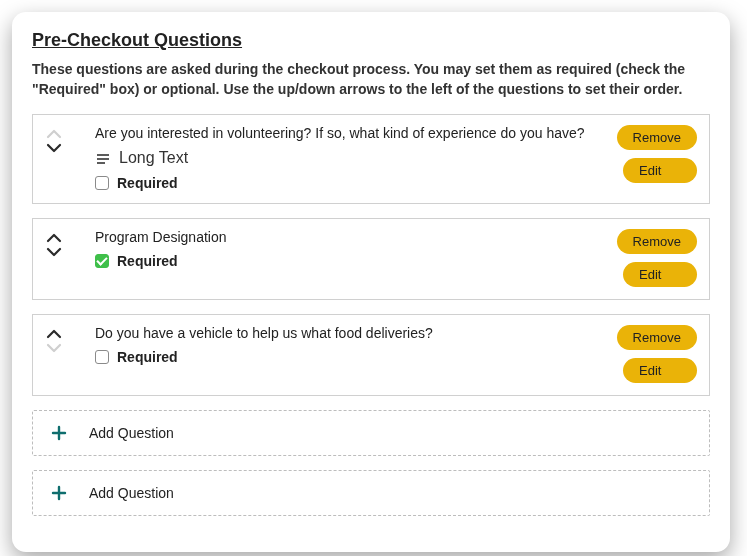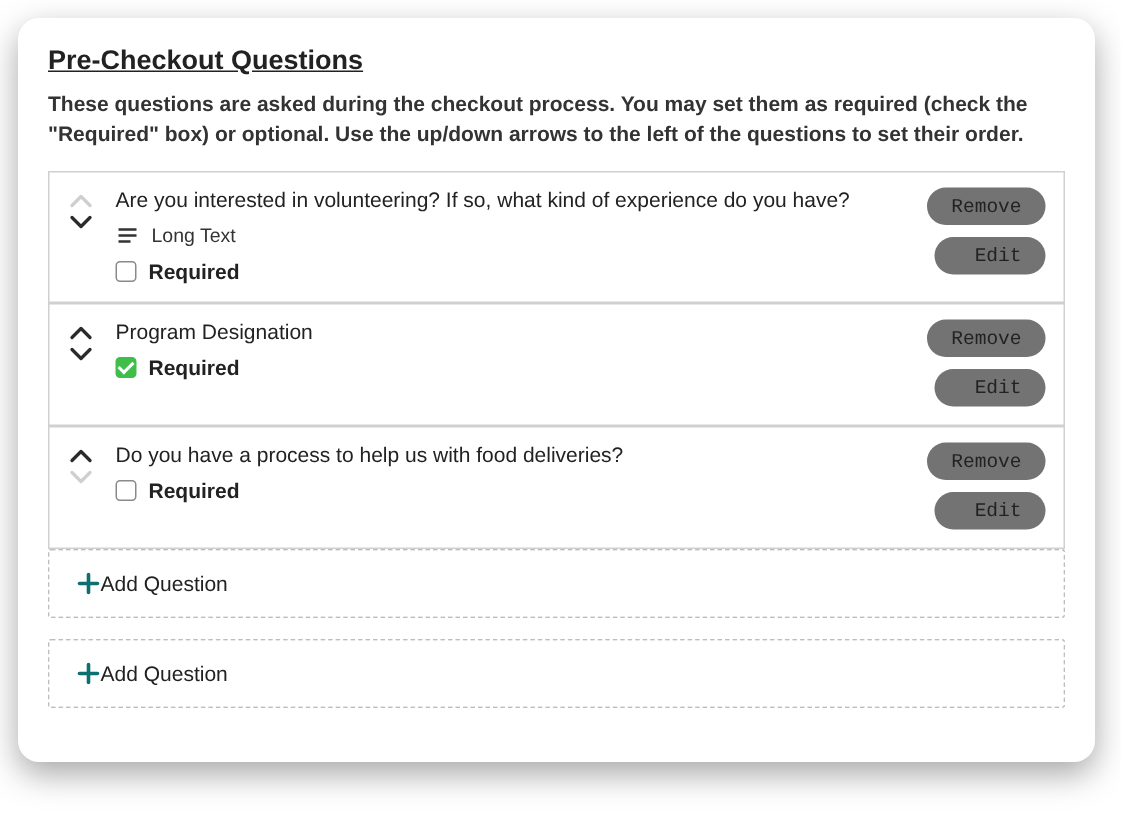--- a/index.html
+++ b/index.html
@@ -32,21 +32,22 @@
     line-height: 1.45;
     margin-bottom: 14px;
     font-weight: bold;
   }
   .qrow {
     border: 1px solid #d0d0d0;
     border-radius: 0;
     padding: 10px 12px 12px 10px;
     display: flex;
     align-items: flex-start;
-    gap: 12px;
+    gap: 30px;
+    margin-bottom: 14px;
   }
   .reorder {
     display: flex;
     flex-direction: column;
     align-items: center;
     margin-top: 2px;
   }
   .reorder .arrow {
     display: flex;
     align-items: center;
@@ -59,23 +60,23 @@
   .reorder .disabled svg path { stroke: #cfcfcf; }
   .reorder .enabled  svg path { stroke: #2b2b2b; }
   .qbody { flex: 1; }
   .qtext {
     font-size: 14px;
     color: #222;
     margin-bottom: 8px;
   }
   .typeline {
     display: flex;
-    align-items: flex-start;
+    align-items: flex-end;
     gap: 8px;
-    font-size: 13px;
+    font-size: 16px;
     color: #333;
     margin-bottom: 8px;
   }
   .typeicon { width:16px; height:16px; display:flex; align-items:center; justify-content:center; }
   .reqline {
     display: flex;
     align-items: center;
     gap: 8px;
     font-size: 14px;
     font-weight: 700;
@@ -101,37 +102,37 @@
     border-width: 0 2px 2px 0;
     transform: rotate(45deg);
   }
   .btns {
     display: flex;
     flex-direction: column;
     gap: 8px;
     align-items: flex-end;
   }
   .pillbtn {
-    background: #737373;
+    background: #eab308;
     border: none;
     border-radius: 14px;
     font-size: 13px;
     color: #222;
     padding: 5px 16px;
     min-width: 74px;
-    text-align: right;
+    text-align: left;
     cursor: pointer;
-    font-family: Liberation Mono, monospace;
   }
   .addrow {
     border: 1px dashed #bdbdbd;
     border-radius: 2px;
     padding: 14px 12px;
     display: flex;
     align-items: center;
+    gap: 22px;
     margin-bottom: 14px;
     cursor: pointer;
   }
   .plus {
     width: 16px; height: 16px;
     display:flex; align-items:center; justify-content:center;
     margin-left: 6px;
   }
   .addlabel { font-size: 14px; color: #222; }
 </style>
@@ -209,21 +210,21 @@
               <path d="M3 9 L9 3 L15 9" fill="none" stroke="#2b2b2b" stroke-width="2.2" stroke-linecap="round" stroke-linejoin="round"></path>
             </svg>
           </div>
           <div class="arrow disabled">
             <svg width="18" height="12" viewBox="0 0 18 12">
               <path d="M3 3 L9 9 L15 3" fill="none" stroke="#cfcfcf" stroke-width="2.2" stroke-linecap="round" stroke-linejoin="round"></path>
             </svg>
           </div>
         </div>
         <div class="qbody">
-          <div class="qtext">Do you have a process to help us with food deliveries?</div>
+          <div class="qtext">Do you have a vehicle to help us what food deliveries?</div>
           <div class="reqline">
             <span class="checkbox"></span>
             <span>Required</span>
           </div>
         </div>
         <div class="btns">
           <button class="pillbtn">Remove</button>
           <button class="pillbtn">Edit</button>
         </div>
       </div>

